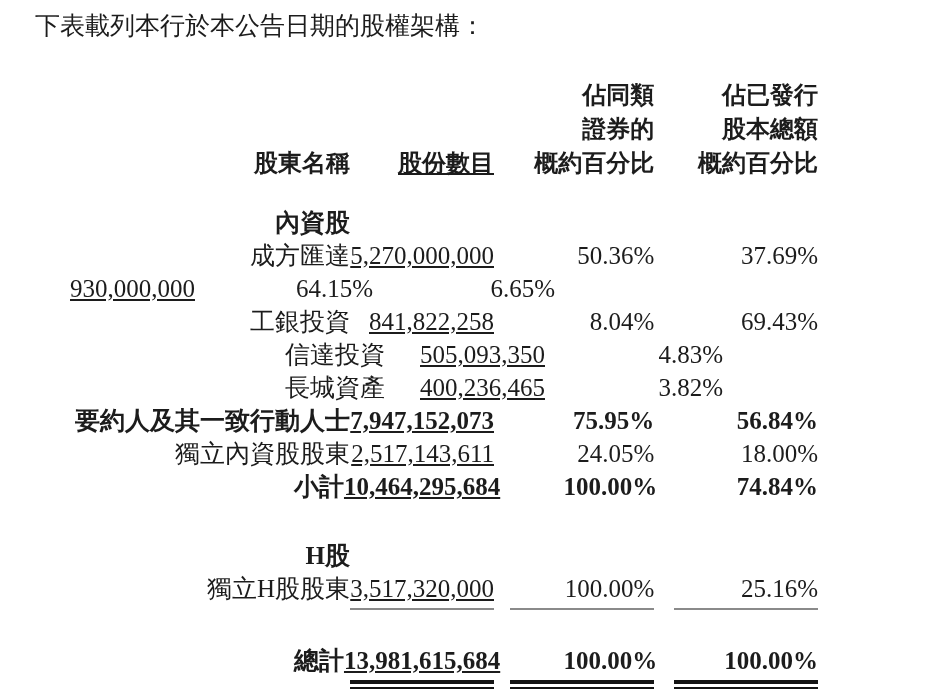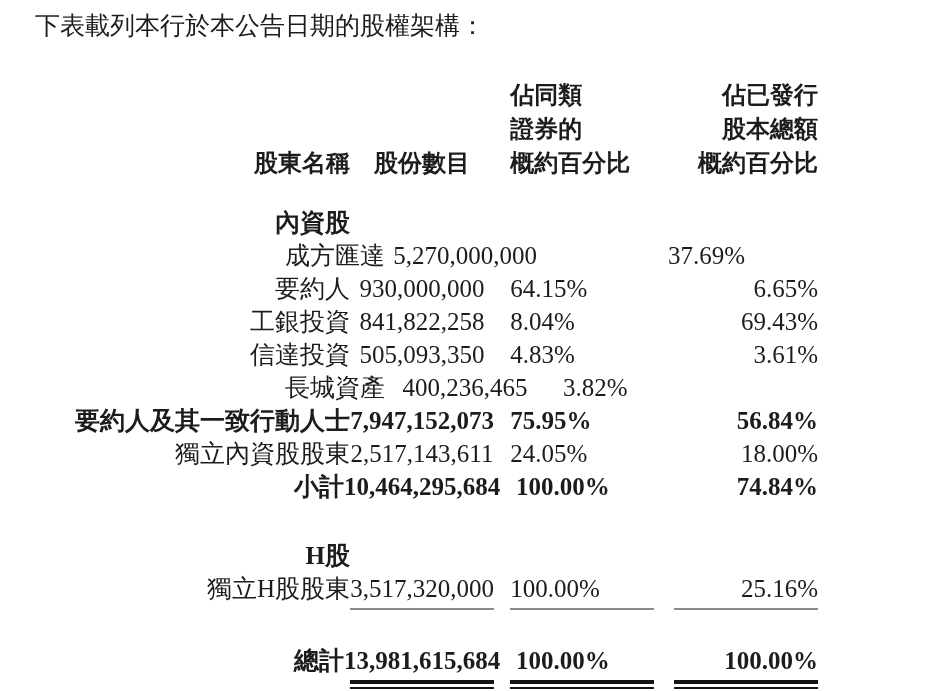--- a/index.html
+++ b/index.html
@@ -13,23 +13,23 @@
   .page { padding: 10px 34px 0 35px; width: 852px; }
 
   .intro {
     font-size: 25px;
     line-height: 31px;
   }
 
   
   .cols { display: flex; }
   .c1 { width: 350px; text-align: right; }
-  .c2 { width: 160px; text-align: center; }
+  .c2 { width: 160px; text-align: right; text-decoration: underline; }
   .g1 { width: 18px; }
-  .c3 { width: 160px; }
+  .c3 { width: 160px; text-align: right; }
   .g2 { width: 22px; }
   .c4 { width: 160px; text-align: right; }
 
   .thead {
     margin-top: 37px;
     align-items: flex-end;
     font-weight: bold;
     font-size: 24px;
   }
   .thead .hline { line-height: 34px; }
@@ -81,26 +81,26 @@
         <div class="g1"></div>
         <div class="c3"></div>
         <div class="g2"></div>
         <div class="c4"></div>
     </div>
 
     <div class="row cols">
       <div class="c1">成方匯達</div>
       <div class="c2">5,270,000,000</div>
       <div class="g1"></div>
+      <div class="c3">50.36%</div>
       <div class="g2"></div>
       <div class="c4">37.69%</div>
     </div>
 
     <div class="row cols">
-      <div class="c1">要約人</div>
       <div class="c2">930,000,000</div>
       <div class="g1"></div>
       <div class="c3">64.15%</div>
       <div class="g2"></div>
       <div class="c4">6.65%</div>
     </div>
 
     <div class="row cols">
       <div class="c1">工銀投資</div>
       <div class="c2">841,822,258</div>
@@ -109,21 +109,20 @@
       <div class="g2"></div>
       <div class="c4">69.43%</div>
     </div>
 
     <div class="row cols">
       <div class="c1">信達投資</div>
       <div class="c2">505,093,350</div>
       <div class="g1"></div>
       <div class="c3">4.83%</div>
       <div class="g2"></div>
-      <div class="c4">3.61%</div>
     </div>
 
     <div class="row cols">
       <div class="c1">長城資產</div>
       <div class="c2">400,236,465</div>
       <div class="g1"></div>
       <div class="c3">3.82%</div>
       <div class="g2"></div>
     </div>
 

